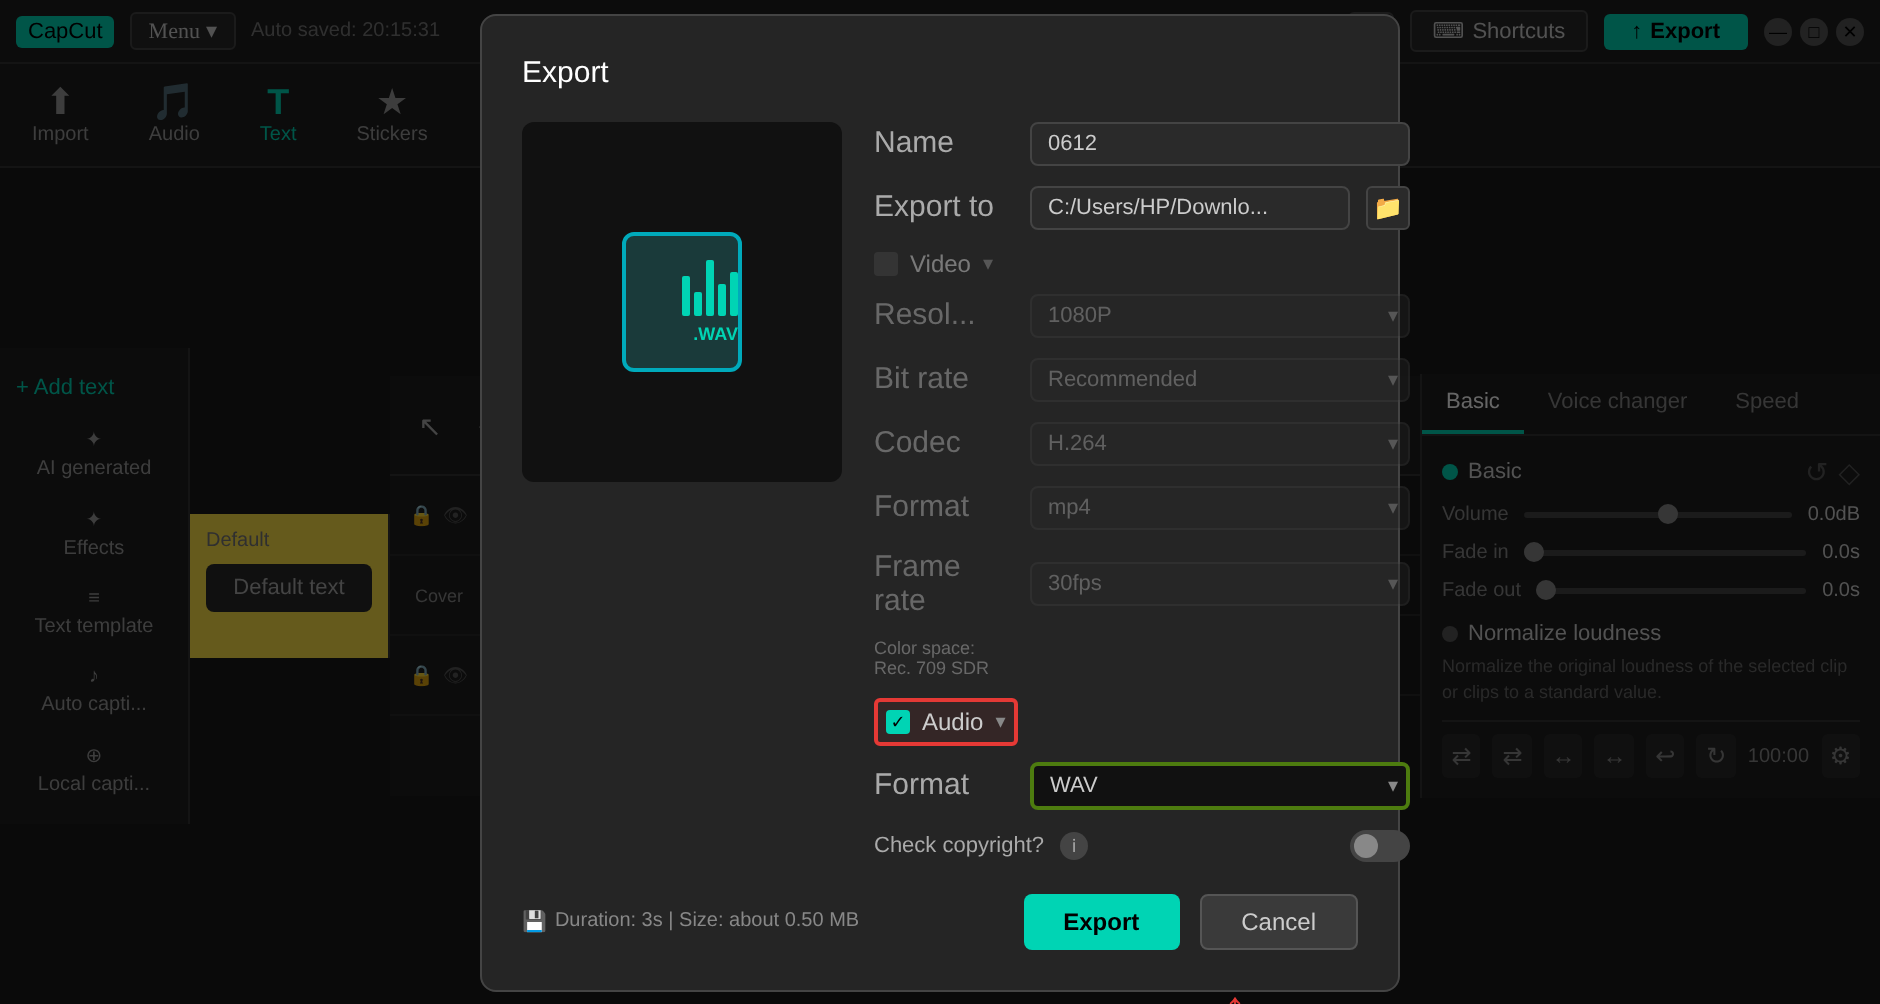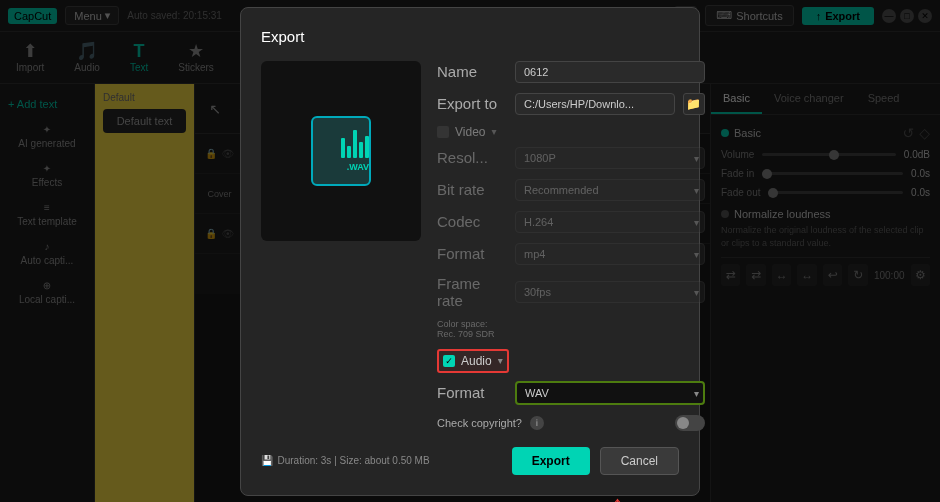--- a/index.html
+++ b/index.html
@@ -38,21 +38,21 @@
       border-radius: 3px;
     }
     .menu-btn {
       background: #2a2a2a;
       border: 1px solid #444;
       color: #ccc;
       font-size: 11px;
       padding: 2px 8px;
       border-radius: 3px;
       cursor: pointer;
-      display: flex; align-items: center; gap: 3px;
+      display: flex; align-items: center; gap: 3px; font-family: Liberation Serif, serif;
     }
     .autosave {
       font-size: 10px;
       color: #777;
     }
     .top-bar-center {
       font-size: 13px;
       color: #ccc;
     }
     .top-bar-right {
@@ -122,20 +122,21 @@
     }
     .tool-icon {
       font-size: 18px;
       line-height: 1;
     }
 
     
     .main-layout {
       display: flex;
       height: calc(502px - 32px - 52px);
+      align-items: center;
     }
 
     
     .left-panel {
       width: 95px;
       background: #1e1e1e;
       border-right: 1px solid #333;
       padding: 8px 0;
       display: flex;
       flex-direction: column;

